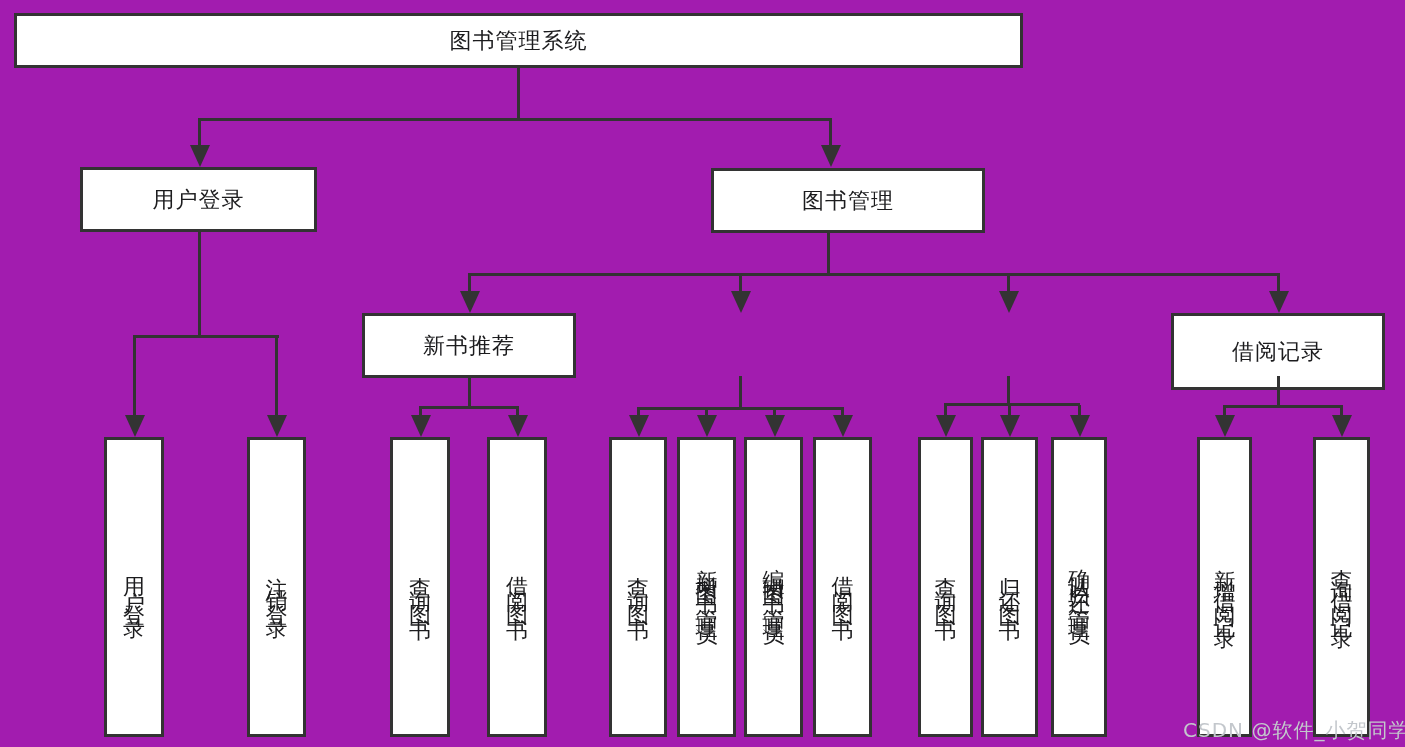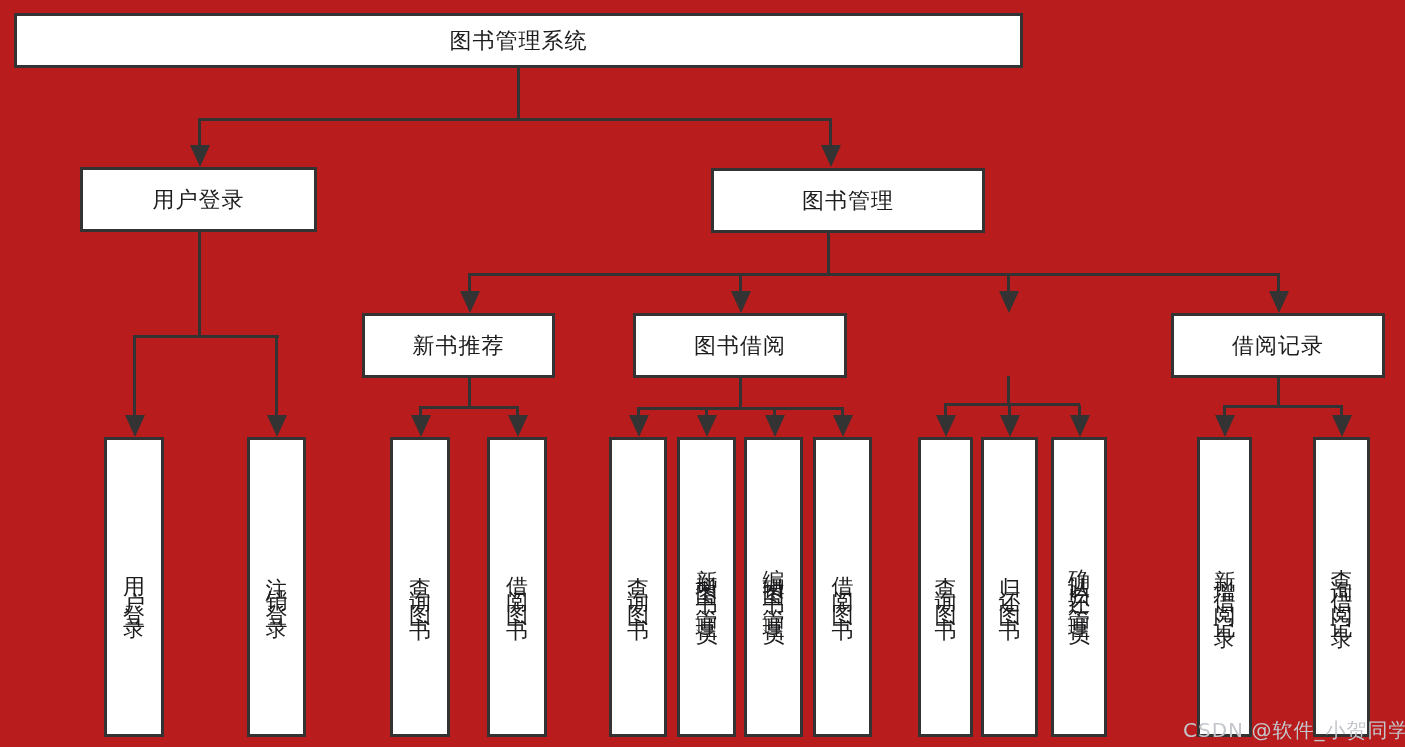--- a/index.html
+++ b/index.html
@@ -1,19 +1,19 @@
 <!DOCTYPE html>
 <html><head>
 <meta charset="utf-8">
 <style>
   html,body{margin:0;padding:0;background:#fff;}
   #stage{
     position:relative;
     width:1405px;height:747px;
-    background:#b91c1c;
+    background:#a21caf;
     font-family:"DejaVu Sans","Liberation Sans",sans-serif;
     overflow:hidden;
   }
   .box{
     position:absolute;
     box-sizing:border-box;
     border:3px solid #333;
     background:#fff;
     display:flex;align-items:center;justify-content:center;
     color:#1c1c1e;
@@ -78,27 +78,24 @@
   <div class="arrow" style="left:133px;top:337px;height:78px;"></div>
   <div class="arrow" style="left:275px;top:337px;height:78px;"></div>
 
   <div class="vline" style="left:827px;top:232px;height:41px;"></div>
   <div class="hline" style="left:468px;top:273px;width:812px;"></div>
   <div class="arrow" style="left:468px;top:275px;height:16px;"></div>
   <div class="arrow" style="left:739px;top:275px;height:16px;"></div>
   <div class="arrow" style="left:1007px;top:275px;height:16px;"></div>
   <div class="arrow" style="left:1277px;top:275px;height:16px;"></div>
 
-  <div class="box" style="left:362px;top:313px;width:193px;height:65px;">
+  <div class="box" style="left:362px;top:313px;width:214px;height:65px;">
     <span>新书推荐</span>
   </div>
-  <div class="box" style="left:633px;top:313px;width:214px;height:65px;">
-    <span>图书借阅</span>
-  </div>
-  <div class="box" style="left:1171px;top:313px;width:214px;height:65px;">
+  <div class="box" style="left:1171px;top:313px;width:214px;height:77px;">
     <span>借阅记录</span>
   </div>
 
   <div class="vline" style="left:468px;top:376px;height:30px;"></div>
   <div class="hline" style="left:419px;top:406px;width:100px;"></div>
   <div class="arrow" style="left:419px;top:408px;height:7px;"></div>
   <div class="arrow" style="left:516px;top:408px;height:7px;"></div>
 
   <div class="vline" style="left:739px;top:376px;height:31px;"></div>
   <div class="hline" style="left:637px;top:407px;width:207px;"></div>

